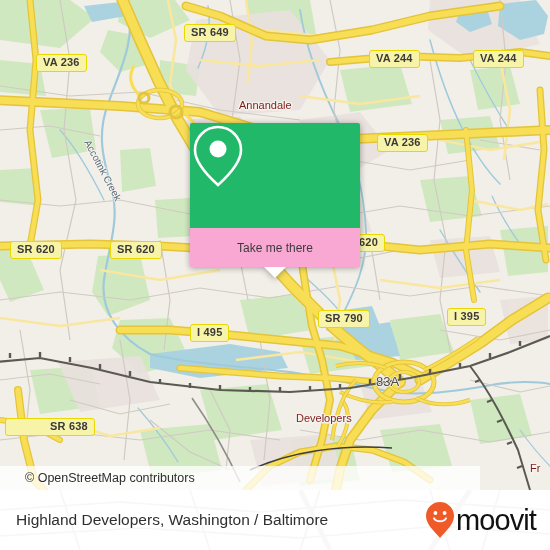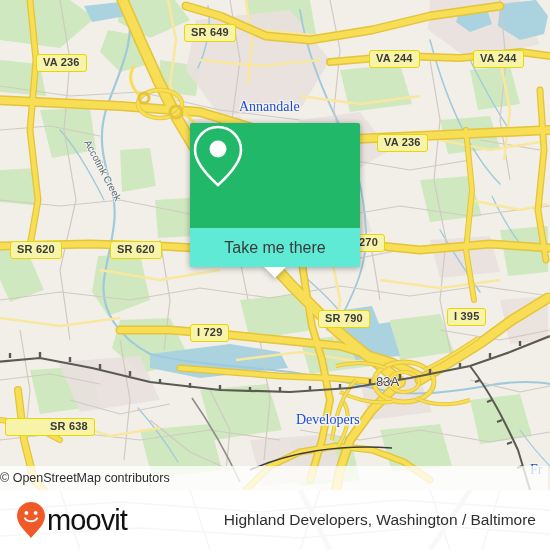--- a/index.html
+++ b/index.html
@@ -30,27 +30,26 @@
     padding:1px 6px 2px 6px;
     line-height:13px;
     white-space:nowrap;
     box-sizing:border-box;
     text-shadow:0 0 2px #f7f3a8;
   }
 
   
   .place{
     position:absolute;
-    color:#1d4ed8;
-    font-size:14px;
+    color:#7f1d1d;
+    font-size:11px;
     white-space:nowrap;
     text-shadow:
       -1.5px 0 #f6f3ee, 1.5px 0 #f6f3ee, 0 -1.5px #f6f3ee, 0 1.5px #f6f3ee,
       -1px -1px #f6f3ee, 1px 1px #f6f3ee, -1px 1px #f6f3ee, 1px -1px #f6f3ee;
-    font-family: Liberation Serif, serif;
   }
   .waterlabel{
     position:absolute;
     color:#5a6a78;
     font-size:10px;
     white-space:nowrap;
     text-shadow:
       -1.2px 0 #f6f3ee, 1.2px 0 #f6f3ee, 0 -1.2px #f6f3ee, 0 1.2px #f6f3ee;
   }
   .roadlabel{
@@ -68,42 +67,42 @@
     width:170px;
     filter:drop-shadow(0 1px 3px rgba(0,0,0,.35));
   }
   #popup .head{
     background:#21b86a;
     height:105px;
     display:flex;align-items:center;justify-content:center;
     border-radius:2px 2px 0 0;
   }
   #popup .cta{
-    background:#5eead4;
+    background:#f9a8d4;
     height:39px;
     display:flex;align-items:center;justify-content:center;
     color:#3b3b3b;
-    font-size:16px;
+    font-size:12px;
     position:relative;
   }
   #popup .tail{
     position:absolute;
     left:50%;margin-left:-11px;bottom:-11px;
     width:0;height:0;
     border-left:11px solid transparent;
     border-right:11px solid transparent;
     border-top:11px solid #ffffff;
   }
 
   
   #attrib{
-    position:absolute;left:0;top:466px;width:548px;height:24px;
+    position:absolute;left:0;top:466px;width:480px;height:24px;
     background:rgba(255,255,255,.78);
     display:flex;align-items:center;
-    box-sizing:border-box;padding-left:0;
+    box-sizing:border-box;padding-left:25px;
     font-size:12.5px;color:#2d2d2d;
   }
 
   
   #footer{
     position:absolute;left:0;top:490px;width:550px;height:60px;
     background:#ffffff;
     display:flex;align-items:center;justify-content:space-between;
     box-sizing:border-box;padding:0 14px 0 16px;
     overflow:hidden;
@@ -381,24 +380,24 @@
       </g>
     </svg>
 
     <div class="shield" style="left:184px;top:24px;">SR 649</div>
     <div class="shield" style="left:36px;top:54px;">VA 236</div>
     <div class="shield" style="left:369px;top:50px;">VA 244</div>
     <div class="shield" style="left:473px;top:50px;">VA 244</div>
     <div class="shield" style="left:377px;top:134px;">VA 236</div>
     <div class="shield" style="left:10px;top:241px;">SR 620</div>
     <div class="shield" style="left:110px;top:241px;">SR 620</div>
-    <div class="shield" style="left:352px;top:234px;">270</div>
+    <div class="shield" style="left:352px;top:234px;">620</div>
     <div class="shield" style="left:318px;top:310px;">SR 790</div>
     <div class="shield" style="left:447px;top:308px;">I 395</div>
-    <div class="shield" style="left:190px;top:324px;">I 729</div>
+    <div class="shield" style="left:190px;top:324px;">I 495</div>
     <div class="shield" style="left:5px;top:418px;padding-left:44px;">SR 638</div>
 
     <div class="place" style="left:239px;top:99px;">Annandale</div>
     <div class="place" style="left:296px;top:412px;">Developers</div>
     <div class="place" style="left:530px;top:462px;text-align:right;">Fr</div>
 
     <div class="waterlabel" style="left:92px;top:138px;transform:rotate(62deg);transform-origin:left top;">Accotink Creek</div>
 
     <div class="roadlabel" style="left:376px;top:374px;">83A</div>
 
@@ -432,27 +431,27 @@
         <path d="M320 0 L300 60"></path>
         <path d="M430 0 L450 60"></path>
         <path d="M500 0 L482 60"></path>
       </g>
       <g stroke="#ededed" fill="none" stroke-width="5">
         <path d="M300 0 L330 60"></path>
         <path d="M430 60 L470 0"></path>
       </g>
     </svg>
 
+    <div id="footer-title">Highland Developers, Washington / Baltimore</div>
+
     <div id="brand">
       <svg width="30" height="38" viewBox="0 0 30 38">
         <path d="M15 1 C7.3 1 1 7.3 1 15 C1 23 9 30 15 37 C21 30 29 23 29 15 C29 7.3 22.7 1 15 1 Z" fill="#f05a28"></path>
         <circle cx="10.4" cy="12" r="1.9" fill="#ffffff"></circle>
         <circle cx="19.6" cy="12" r="1.9" fill="#ffffff"></circle>
         <path d="M9 17.4 C11 21.2 19 21.2 21 17.4" fill="none" stroke="#ffffff" stroke-width="2" stroke-linecap="round"></path>
       </svg>
       <span class="word">moovit</span>
     </div>
 
-    <div id="footer-title">Highland Developers, Washington / Baltimore</div>
-
   </div>
 
 </div>
 
 </body></html>

